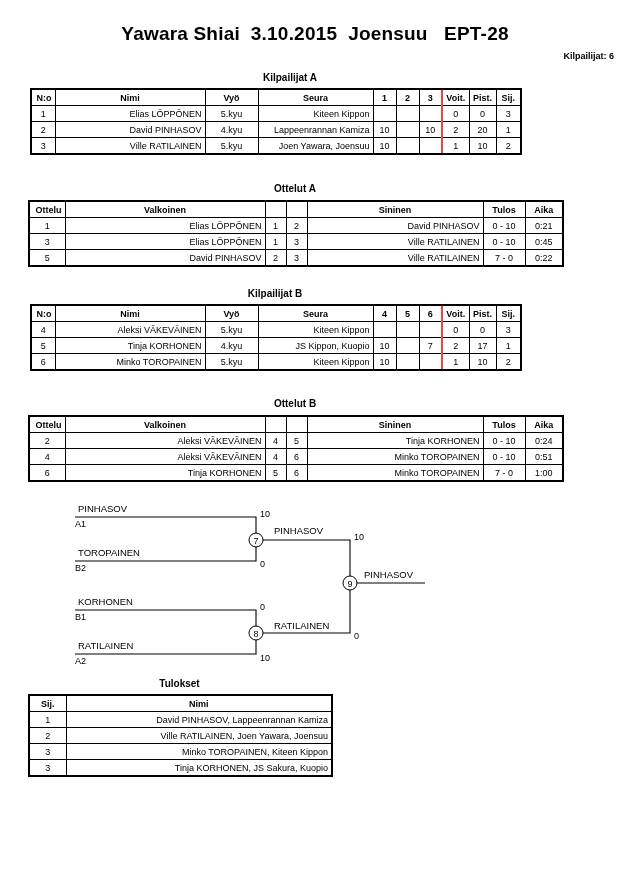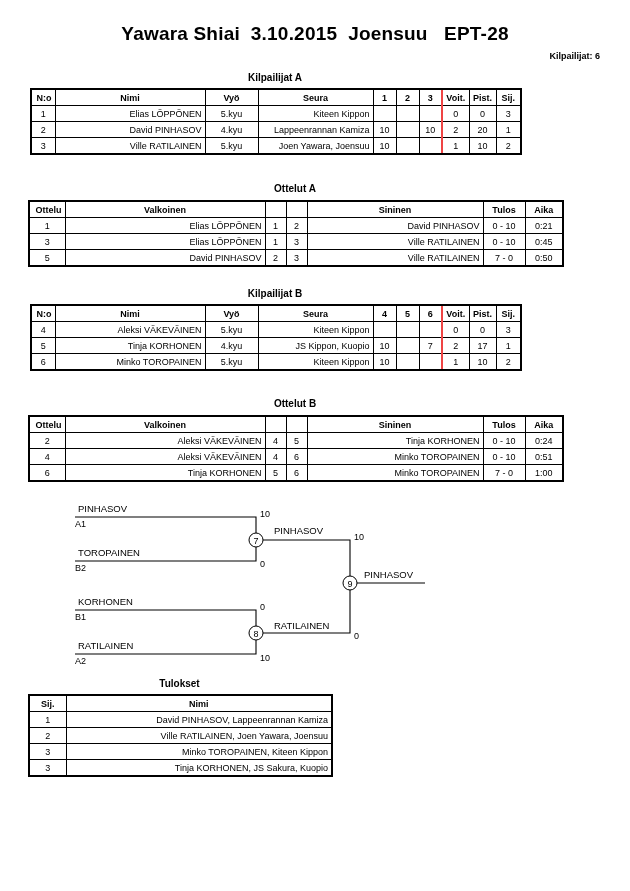--- a/index.html
+++ b/index.html
@@ -23,21 +23,21 @@
     top: 23px;
     width: 630px;
     text-align: center;
     font-size: 19px;
     font-weight: bold;
     letter-spacing: 0.2px;
     white-space: pre;
   }
   .competitor-count {
     position: absolute;
-    right: 30px;
+    right: 16px;
     top: 51px;
     font-size: 9px;
     font-weight: bold;
     white-space: pre;
   }
 
   
   .section-caption {
     position: absolute;
     font-size: 10px;
@@ -120,21 +120,21 @@
     stroke-width: 1;
     fill: #fff;
   }
 </style>
 </head>
 <body>
 
 <div class="doc-title">Yawara Shiai  3.10.2015  Joensuu   EPT-28</div>
 <div class="competitor-count">Kilpailijat: 6</div>
 
-<div class="section-caption" style="left:30px; top:72px; width:490px;">Kilpailijat A</div>
+<div class="section-caption" style="left:45px; top:72px; width:490px;">Kilpailijat A</div>
 
 <table class="grid competitors" id="tbl-pool-a" style="left:30px; top:88px; width:490px;">
   <colgroup>
     <col style="width:24px">
       <col style="width:150px">
       <col style="width:53px">
       <col style="width:115px">
     <col style="width:23px">
       <col style="width:23px">
       <col style="width:23px">
@@ -238,21 +238,21 @@
       <td class="c">0 - 10</td>
       <td class="c">0:45</td>
     </tr>
     <tr>
       <td class="c">5</td>
       <td class="l">David PINHASOV</td>
       <td class="c">2</td>
       <td class="c">3</td>
       <td class="l">Ville RATILAINEN</td>
       <td class="c">7 - 0</td>
-      <td class="c">0:50</td>
+      <td class="c">0:22</td>
     </tr>
   </tbody>
 </table>
 
 <div class="section-caption" style="left:30px; top:288px; width:490px;">Kilpailijat B</div>
 
 <table class="grid competitors" id="tbl-pool-b" style="left:30px; top:304px; width:490px;">
   <colgroup>
     <col style="width:24px">
       <col style="width:150px">

